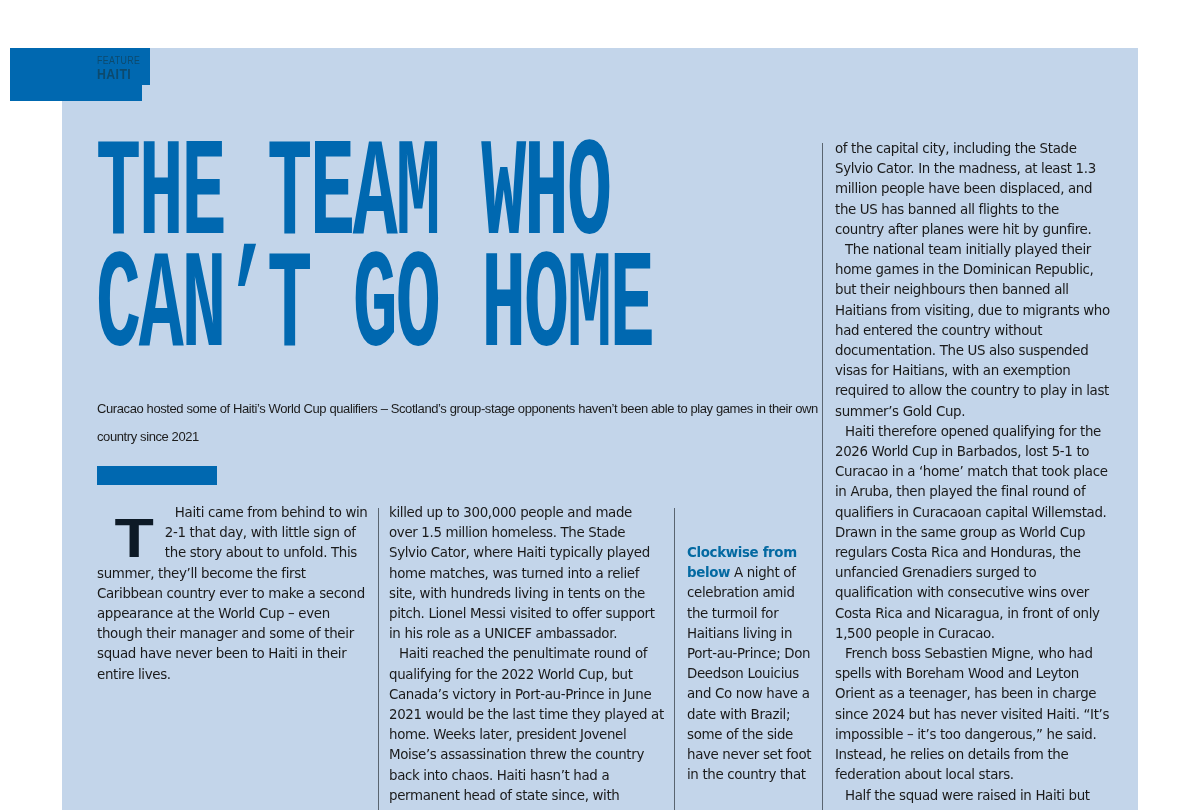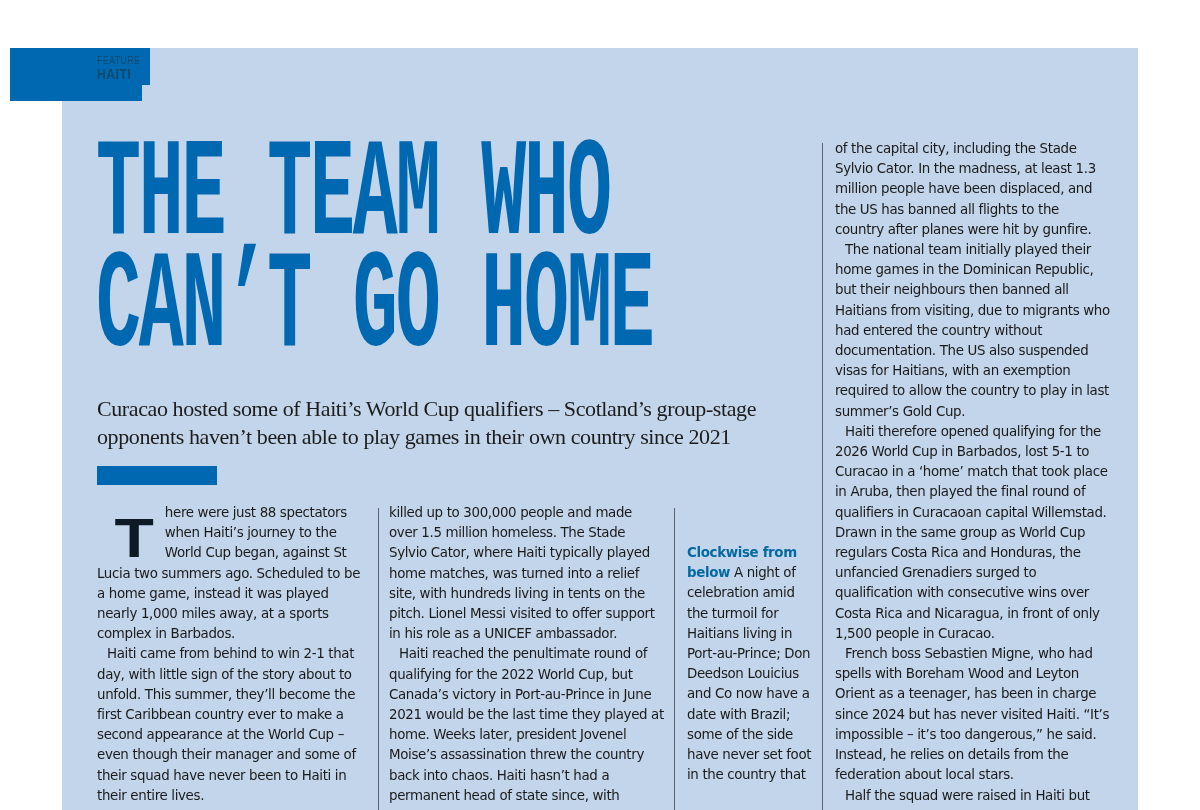--- a/index.html
+++ b/index.html
@@ -35,22 +35,22 @@
     font-family:Liberation Mono, monospace;
     font-weight:bold;
     font-size:140px; line-height:112px;
     letter-spacing:-4px;
     margin:0;
   }
   .headline span { display:block; transform:scaleX(0.535); transform-origin:left top; white-space:nowrap; }
 
   .standfirst {
     position:absolute; left:97px; top:395px; width:730px;
-    font-family:Liberation Serif, serif;
-    font-size:22px; line-height:28px; color:#1c1c1c;
+    font-family:Liberation Sans, sans-serif;
+    font-size:13px; line-height:28px; color:#1c1c1c;
     letter-spacing:-0.4px;
     font-weight:300;
   }
   .accent-bar {
     position:absolute; left:97px; top:466px; width:120px; height:19px;
     background:#0068b0;
   }
   .col {
     position:absolute;
     font-family:"DejaVu Sans", sans-serif;
@@ -90,21 +90,20 @@
   <span>THE TEAM WHO</span>
   <span>CAN’T GO HOME</span>
 </h1>
 
 <div class="standfirst">Curacao hosted some of Haiti’s World Cup qualifiers – Scotland’s group-stage opponents haven’t been able to play games in their own country since 2021</div>
 
 <div class="accent-bar"></div>
 
 <div class="col col1">
   <span class="dropcap">T</span>
-  <p class="first">here were just 88 spectators when Haiti’s journey to the World Cup began, against St Lucia two summers ago. Scheduled to be a home game, instead it was played nearly 1,000 miles away, at a sports complex in Barbados.</p>
   <p>Haiti came from behind to win 2-1 that day, with little sign of the story about to unfold. This summer, they’ll become the first Caribbean country ever to make a second appearance at the World Cup – even though their manager and some of their squad have never been to Haiti in their entire lives.</p>
 </div>
 
 <div class="divider div1"></div>
 
 <div class="col col2">
   <p class="first">killed up to 300,000 people and made over 1.5 million homeless. The Stade Sylvio Cator, where Haiti typically played home matches, was turned into a relief site, with hundreds living in tents on the pitch. Lionel Messi visited to offer support in his role as a UNICEF ambassador.</p>
   <p>Haiti reached the penultimate round of qualifying for the 2022 World Cup, but Canada’s victory in Port-au-Prince in June 2021 would be the last time they played at home. Weeks later, president Jovenel Moise’s assassination threw the country back into chaos. Haiti hasn’t had a permanent head of state since, with</p>
 </div>
 

